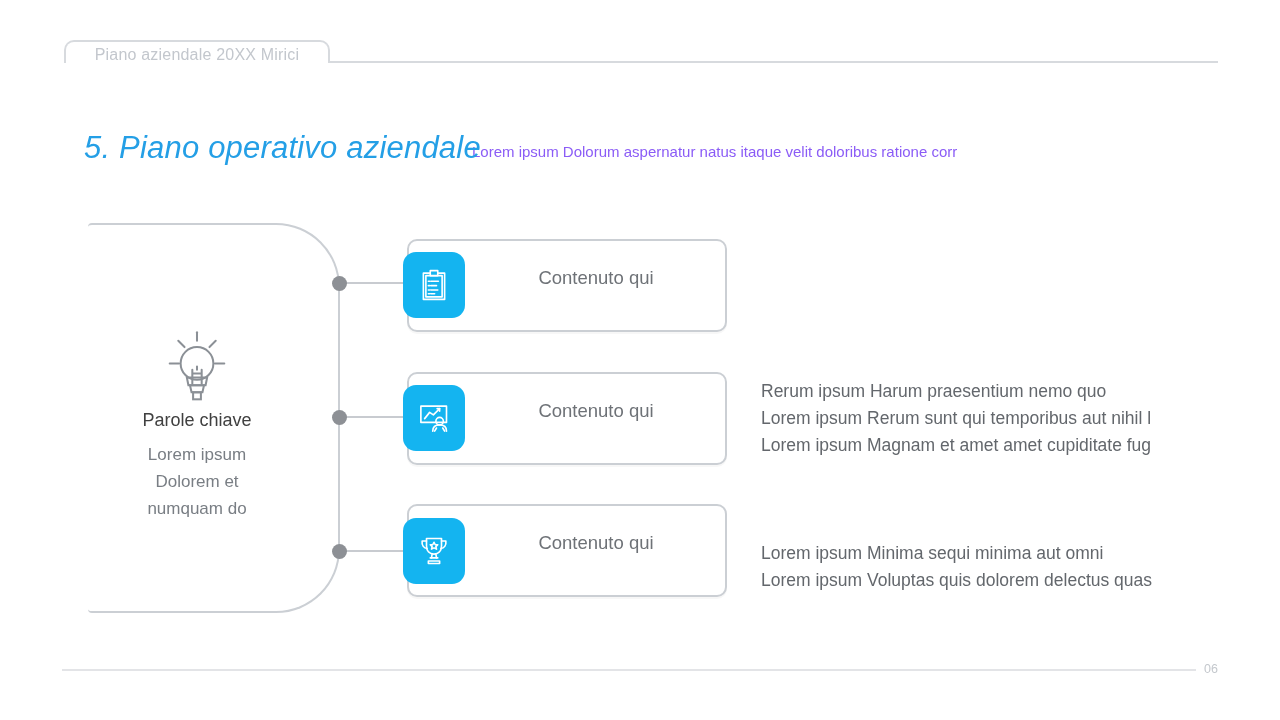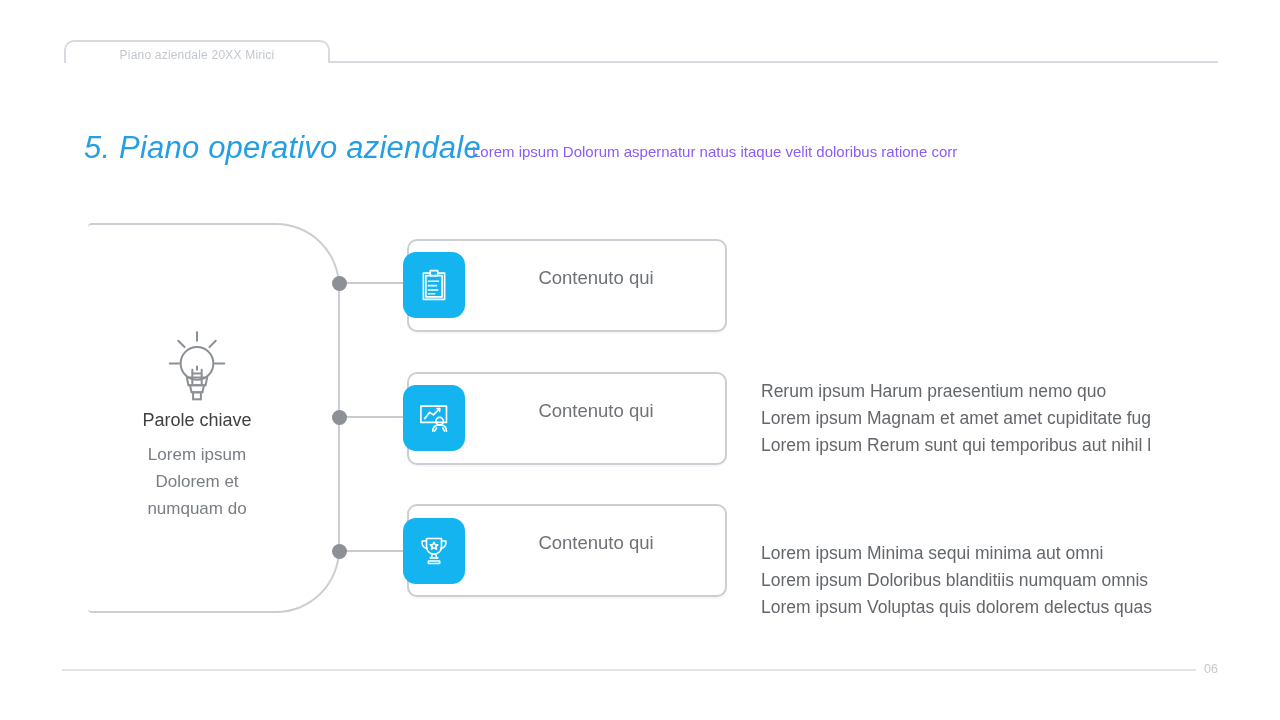--- a/index.html
+++ b/index.html
@@ -8,21 +8,21 @@
 
   .slide { position: absolute; inset: 0; background: #ffffff; }
 
   
   .tab {
     position: absolute; left: 64px; top: 40px; width: 266px; height: 23px;
     border: 2px solid #d7dade; border-bottom: none;
     border-radius: 10px 10px 0 0;
     display: flex; align-items: center; justify-content: center;
   }
-  .tab-label { font-size: 12px; color: #c3c7cd; letter-spacing: 0.2px; padding-top: 4px; }
+  .tab-label { font-size: 16px; color: #c3c7cd; letter-spacing: 0.2px; padding-top: 4px; }
   .header-line {
     position: absolute; left: 328px; top: 61px; width: 890px; height: 2px;
     background: #d7dade;
   }
 
   
   .page-title {
     position: absolute; left: 84px; top: 130px;
     font-size: 31px; font-weight: 500; color: #249fe6; z-index: 3;
     letter-spacing: 0.2px;
@@ -147,41 +147,40 @@
       <circle cx="41" cy="37" r="6"></circle>
       <path d="M30 53 c0-7 5-10 11-10 c6 0 11 3 11 10"></path>
       <path d="M36 48 l-3 5 M46 48 l3 5"></path>
     </svg>
   </div>
   <div class="card-label-area" style="top:372px;">
     <span class="card-label">Contenuto qui</span>
   </div>
   <div class="desc" style="top:378px;">
     <div class="desc-line">Rerum ipsum Harum praesentium nemo quo</div>
+    <div class="desc-line">Lorem ipsum Rerum sunt qui temporibus aut nihil l</div>
     <div class="desc-line">Lorem ipsum Magnam et amet amet cupiditate fug</div>
-    <div class="desc-line">Lorem ipsum Rerum sunt qui temporibus aut nihil l</div>
   </div>
 
   <div class="card" style="top:504px;"></div>
   <div class="icon-tile" style="top:518px;">
     <svg viewBox="0 0 64 64" fill="none" stroke="#ffffff" stroke-width="2.6" stroke-linecap="round" stroke-linejoin="round">
       <path d="M20 12 h24 v12 c0 8 -5 13 -12 13 c-7 0 -12 -5 -12 -13 Z"></path>
       <path d="M20 16 h-7 c-1 7 3 12 8 12"></path>
       <path d="M44 16 h7 c1 7 -3 12 -8 12"></path>
       <path d="M32 18 l2 4 4 0 -3 3 1 4 -4 -2 -4 2 1 -4 -3 -3 4 0 Z"></path>
       <path d="M29 37 l-1 6 M35 37 l1 6"></path>
       <path d="M26 43 h12"></path>
       <path d="M23 48 h18 v4 h-18 Z"></path>
     </svg>
   </div>
   <div class="card-label-area" style="top:504px;">
     <span class="card-label">Contenuto qui</span>
   </div>
   <div class="desc" style="top:540px;">
     <div class="desc-line">Lorem ipsum Minima sequi minima aut omni</div>
-    <div class="desc-line">Lorem ipsum Doloribus blanditiis numquam omnis</div>
     <div class="desc-line">Lorem ipsum Voluptas quis dolorem delectus quas</div>
   </div>
 
   <div class="footer-line"></div>
   <div class="page-number">06</div>
 
 </div>
 
 </body></html>

